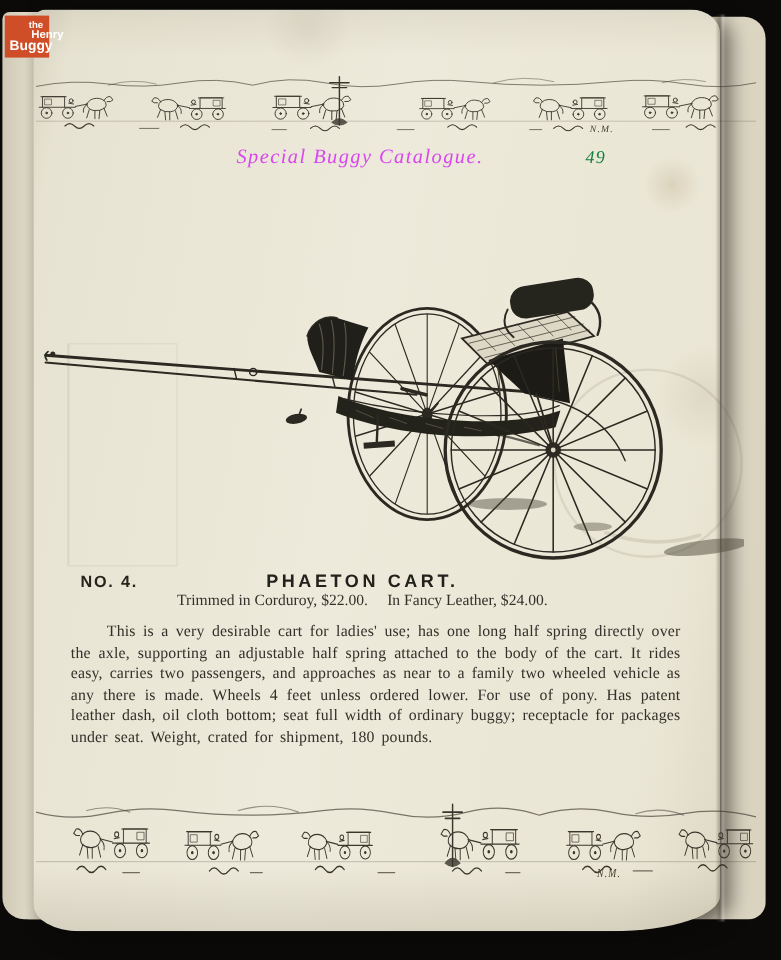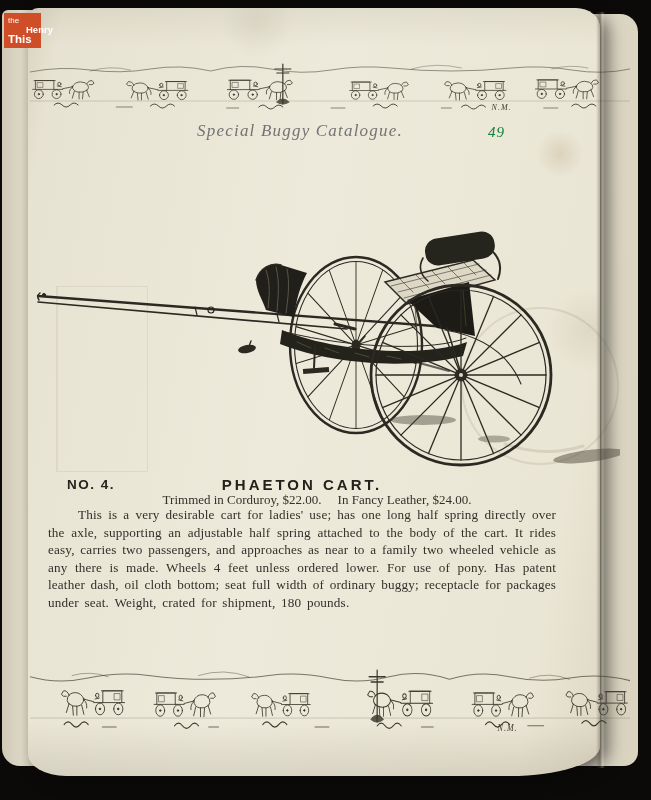--- a/index.html
+++ b/index.html
@@ -30,48 +30,48 @@
     background:linear-gradient(90deg,rgba(0,0,0,0),rgba(70,62,46,.35) 45%,rgba(255,255,250,.25) 70%,rgba(0,0,0,0));}
 
   
   .frieze{position:absolute;left:30px;width:600px;}
   .frieze-top{top:56px;height:62px;}
   .frieze-bottom{top:660px;height:80px;}
   .sig{font:italic 8px "Liberation Serif", serif;fill:#45412f;letter-spacing:1px;}
 
   
   .header-title{position:absolute;left:150px;top:121px;width:300px;text-align:center;
-    font:italic 17px "Liberation Serif", serif;color:#737373;letter-spacing:1.2px;}
+    font:italic 17px "Liberation Serif", serif;color:#d946ef;letter-spacing:1.2px;}
   .page-number{position:absolute;left:488px;top:124px;
     font:italic 15px "Liberation Serif", serif;color:#15803d;letter-spacing:1px;}
 
   
   .ghost{position:absolute;left:56px;top:286px;width:90px;height:184px;
     border:1px solid rgba(112,102,74,.10);
     box-shadow:inset 14px 0 0 -13px rgba(112,102,74,.08);}
 
   
   .cart{position:absolute;left:35px;top:218px;width:585px;height:258px;}
 
   
   .item-no{position:absolute;left:55px;top:477px;
     font:bold 13.5px "Liberation Sans", sans-serif;color:#26241d;letter-spacing:1.5px;padding-left:12px;}
   .item-title{position:absolute;left:48px;top:476px;width:508px;text-align:center;
     font:bold 15px "Liberation Sans", sans-serif;color:#23211b;letter-spacing:3px;}
-  .price-line{position:absolute;left:63px;top:492px;width:508px;text-align:center;
+  .price-line{position:absolute;left:48px;top:492px;width:508px;text-align:center;
     font:13px "Liberation Serif", serif;color:#33302a;}
   .price-line .gap{display:inline-block;width:16px;}
-  .desc{position:absolute;left:48px;top:506px;width:508px;margin:0;
+  .desc{position:absolute;left:48px;top:506px;width:508px;margin:11px;
     font:13.2px "Liberation Serif", serif;color:#33302a;line-height:17.5px;
     text-align:justify;text-indent:30px;word-spacing:2.2px;letter-spacing:.15px;}
 
   
   .logo{position:absolute;left:4px;top:13px;width:37px;height:35px;background:#cf4e28;
     font-family:"Liberation Sans", sans-serif;color:#fff;line-height:1;}
-  .logo .l1{position:absolute;left:4px;top:4px;font-size:8px;font-weight:normal;}
+  .logo .l1{position:absolute;left:20px;top:4px;font-size:8px;font-weight:bold;}
   .logo .l2{position:absolute;left:10px;top:12px;font-size:9.5px;font-weight:bold;padding-left:12px;}
   .logo .l3{position:absolute;left:4px;top:21px;font-size:11.5px;font-weight:bold;}
 </style>
 </head>
 <body>
 
 <div class="photo">
 
   <div class="page-under"></div>
   <div class="page-left-strip"></div>
@@ -227,16 +227,16 @@
   <p class="desc">This is a very desirable cart for ladies' use; has one long half spring directly over the axle, supporting an adjustable half spring attached to the body of the cart. It rides easy, carries two passengers, and approaches as near to a family two wheeled vehicle as any there is made. Wheels 4 feet unless ordered lower. For use of pony. Has patent leather dash, oil cloth bottom; seat full width of ordinary buggy; receptacle for packages under seat. Weight, crated for shipment, 180 pounds.</p>
 
   <svg class="frieze frieze-bottom" viewBox="0 0 598 62" preserveAspectRatio="none">
     <use href="#frieze-art" transform="translate(598,0) scale(-1,1)"></use>
     <text class="sig" x="466" y="55">N.M.</text>
   </svg>
 
   <div class="logo">
     <span class="l1">the</span>
     <span class="l2">Henry</span>
-    <span class="l3">This</span>
+    <span class="l3">Buggy</span>
   </div>
 
 </div>
 
 </body></html>

